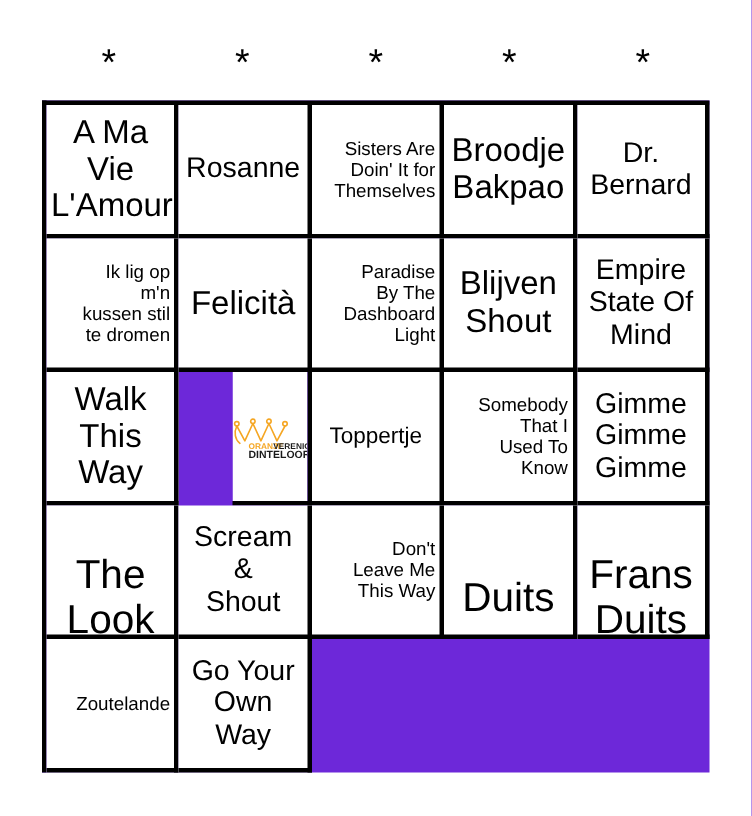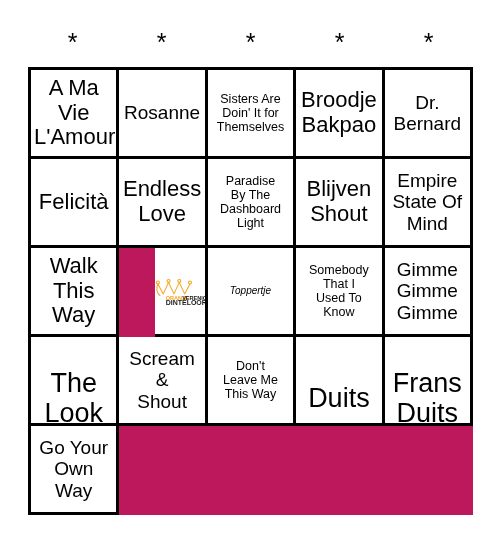--- a/index.html
+++ b/index.html
@@ -50,21 +50,21 @@
     left: 28px;
     top: 67px;
     width: 445px;
     height: 448px;
     box-sizing: border-box;
     border-top: 3px solid #000;
     border-left: 3px solid #000;
     display: grid;
     grid-template-columns: repeat(5, 1fr);
     grid-template-rows: repeat(5, 1fr);
-    background: #be185d;
+    background: #6d28d9;
   }
   .cell {
     box-sizing: border-box;
     border-right: 3px solid #000;
     border-bottom: 3px solid #000;
     display: flex;
     align-items: center;
     justify-content: center;
     text-align: center;
     padding: 2px 3px;
@@ -77,22 +77,22 @@
     text-align: center;
     line-height: 1.12;
     white-space: pre-line;
     word-break: normal;
   }
 
   
   .fs-xl  { font-size: 27px; margin-top: 36px; }
   .fs-lg  { font-size: 22px; }
   .fs-md  { font-size: 19px; }
-  .fs-sm  { font-size: 10px; font-style: italic; }
-  .fs-xs  { font-size: 12.5px; }
+  .fs-sm  { font-size: 15px; }
+  .fs-xs  { font-size: 12.5px; text-align: right; }
 
   
   .logo-cell {
     padding: 0;
     margin-left: 36px;
   }
   .logo-wrap {
     width: 100%;
     height: 100%;
     display: flex;
@@ -135,25 +135,27 @@
       </div>
       <div class="cell">
         <span class="cell-text fs-lg">Broodje
 Bakpao</span>
       </div>
       <div class="cell">
         <span class="cell-text fs-md">Dr.
 Bernard</span>
       </div>
       <div class="cell">
+        <span class="cell-text fs-xs">Ik lig op
+m'n
+kussen stil
+te dromen</span>
+      </div>
+      <div class="cell">
         <span class="cell-text fs-lg">Felicità</span>
-      </div>
-      <div class="cell">
-        <span class="cell-text fs-lg">Endless
-Love</span>
       </div>
       <div class="cell">
         <span class="cell-text fs-xs">Paradise
 By The
 Dashboard
 Light</span>
       </div>
       <div class="cell">
         <span class="cell-text fs-lg">Blijven
 Shout</span>
@@ -214,19 +216,22 @@
 This Way</span>
       </div>
       <div class="cell">
         <span class="cell-text fs-xl">Duits</span>
       </div>
       <div class="cell">
         <span class="cell-text fs-xl">Frans
 Duits</span>
       </div>
       <div class="cell">
+        <span class="cell-text fs-xs">Zoutelande</span>
+      </div>
+      <div class="cell">
         <span class="cell-text fs-md">Go Your
 Own
 Way</span>
       </div>
     </div>
 
 </div>
 
 </body></html>

